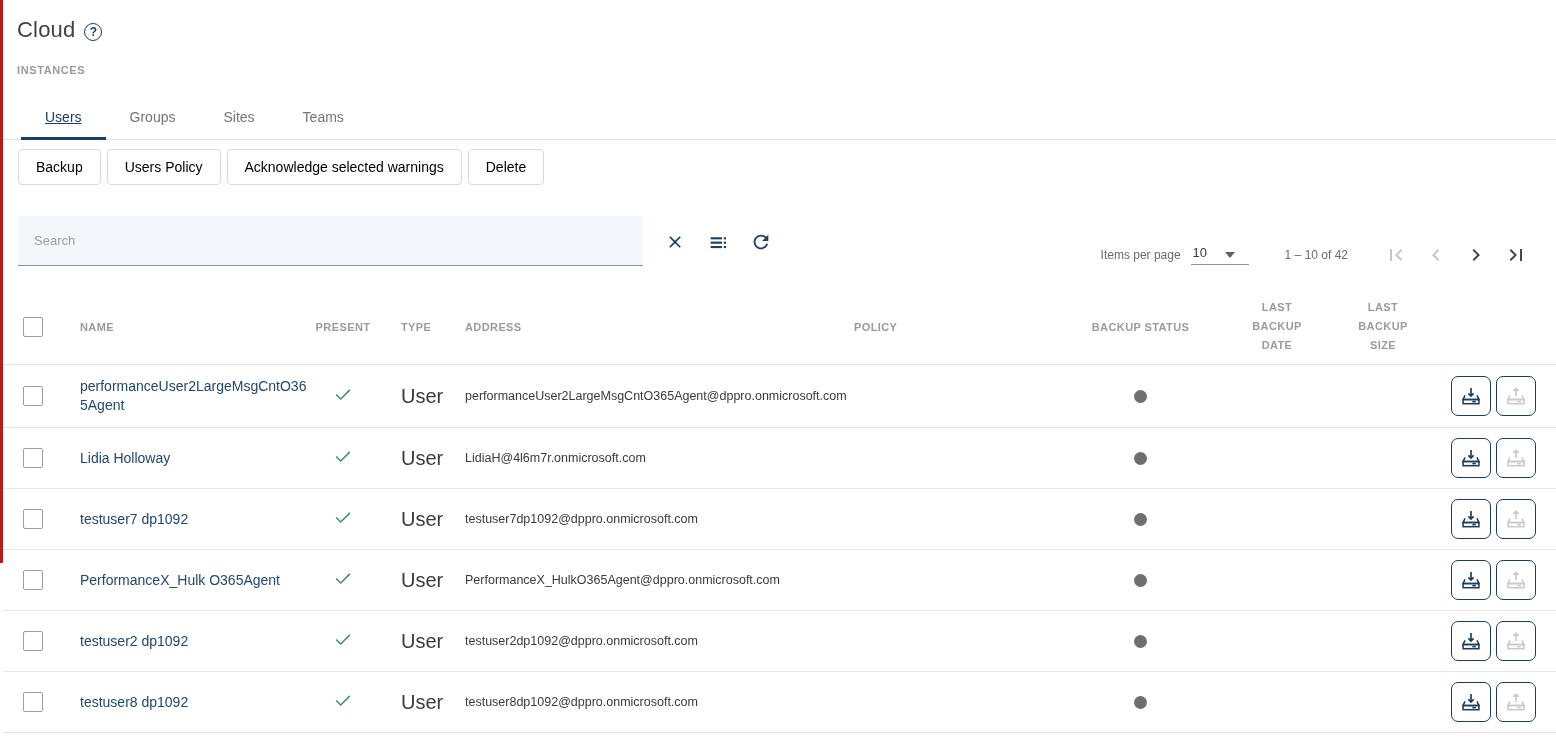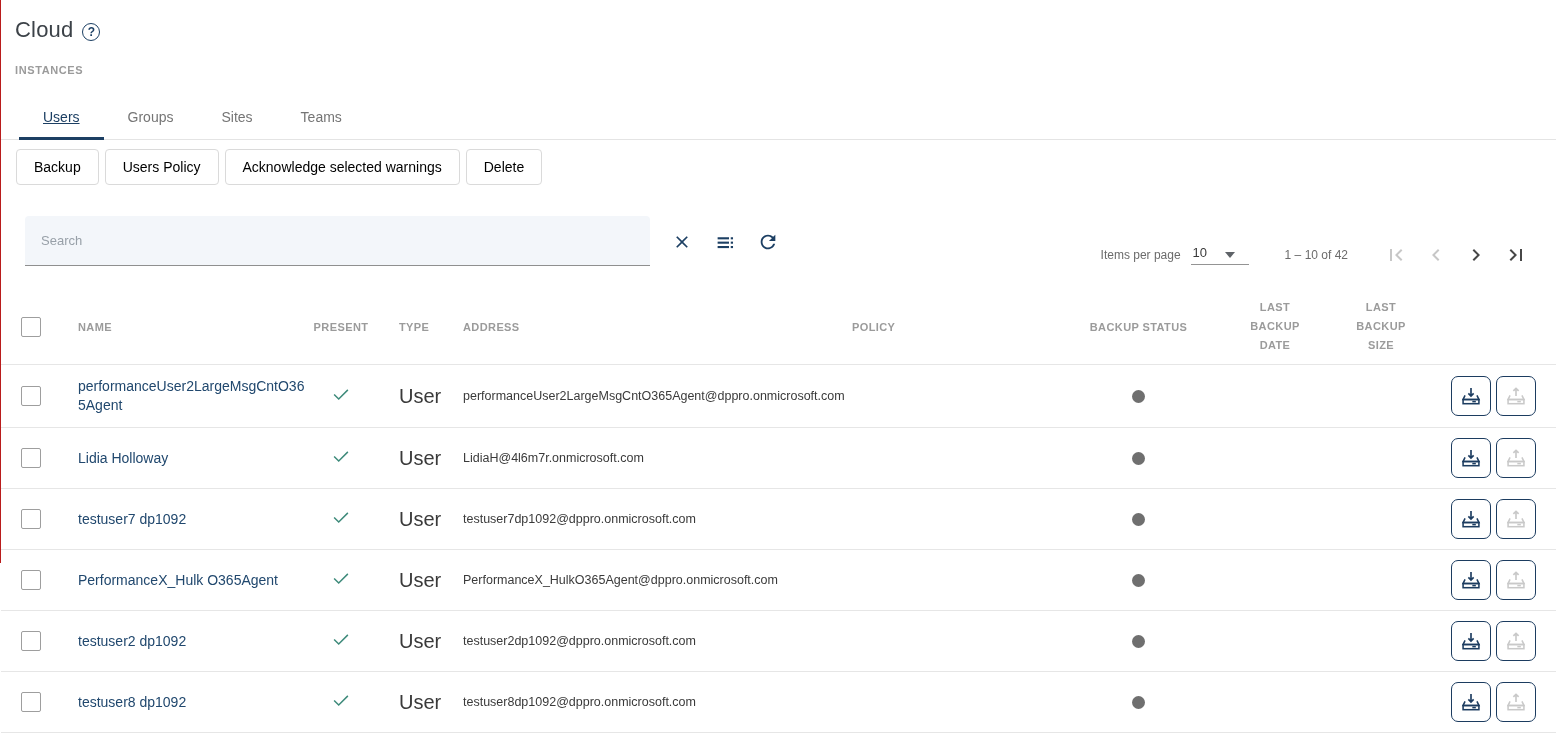--- a/index.html
+++ b/index.html
@@ -1,18 +1,18 @@
 <!DOCTYPE html>
 <html><head>
 <meta charset="utf-8">
 <style>
   * { margin:0; padding:0; box-sizing:border-box; }
   html,body { width:1556px; height:755px; overflow:hidden; background:#fff;
     font-family:"Liberation Sans","DejaVu Sans",sans-serif; color:#3a3f44; }
-  .page { position:relative; width:1556px; height:563px; border-left:1px solid #b91c1c; }
+  .page { position:relative; width:1556px; height:563px; border-left:3px solid #b91c1c; }
 
   
   .title-row { display:flex; align-items:center; gap:9px; padding:17px 0 0 14px; }
   .page-title { font-size:22px; font-weight:400; color:#3c4248; letter-spacing:.2px; }
   .help-icon { width:18px; height:18px; border:1.6px solid #1c3f63; border-radius:50%;
     color:#1c3f63; font-size:12px; font-weight:700; display:flex; align-items:center;
     justify-content:center; margin-top:3px; cursor:pointer; }
   .section-label { padding:21px 0 0 14px; font-size:11px; font-weight:700;
     color:#9b9b9b; letter-spacing:.6px; }
 
@@ -24,21 +24,21 @@
   .tab.active .tab-label { text-decoration:underline; }
   .tab.active::after { content:""; position:absolute; left:0; right:0; bottom:-1px;
     height:3px; background:#1c3f63; }
 
   
   .toolbar { display:flex; gap:6px; padding:9px 0 0 15px; }
   .tb-btn { height:36px; padding:0 17px; background:#fff; border:1px solid #dadada;
     border-radius:4px; font-size:14px; color:#000000; font-family:inherit; cursor:default; }
 
   
-  .band { display:flex; align-items:flex-start; padding:31px 20px 0 24px; }
+  .band { display:flex; align-items:flex-start; padding:31px 20px 0 15px; }
   .search-box { width:625px; height:50px; background:#f3f6fa; border-bottom:1px solid #8f8f8f;
     border-radius:4px 4px 0 0; display:flex; align-items:center; }
   .search-input { flex:1; border:none; outline:none; background:transparent;
     font-size:13px; color:#3a3f44; padding:0 16px; font-family:inherit; }
   .search-input::placeholder { color:#98a0a8; }
   .band-icons { display:flex; align-items:center; gap:21px; margin:15px 0 0 21px; }
   .icon-btn { width:22px; height:22px; display:flex; align-items:center;
     justify-content:center; cursor:pointer; background:none; border:none; padding:0; }
   .pagination { margin-left:auto; margin-top:24px; display:flex; align-items:center; }
   .ipp-label { font-size:12px; color:#6b6b6b; }

